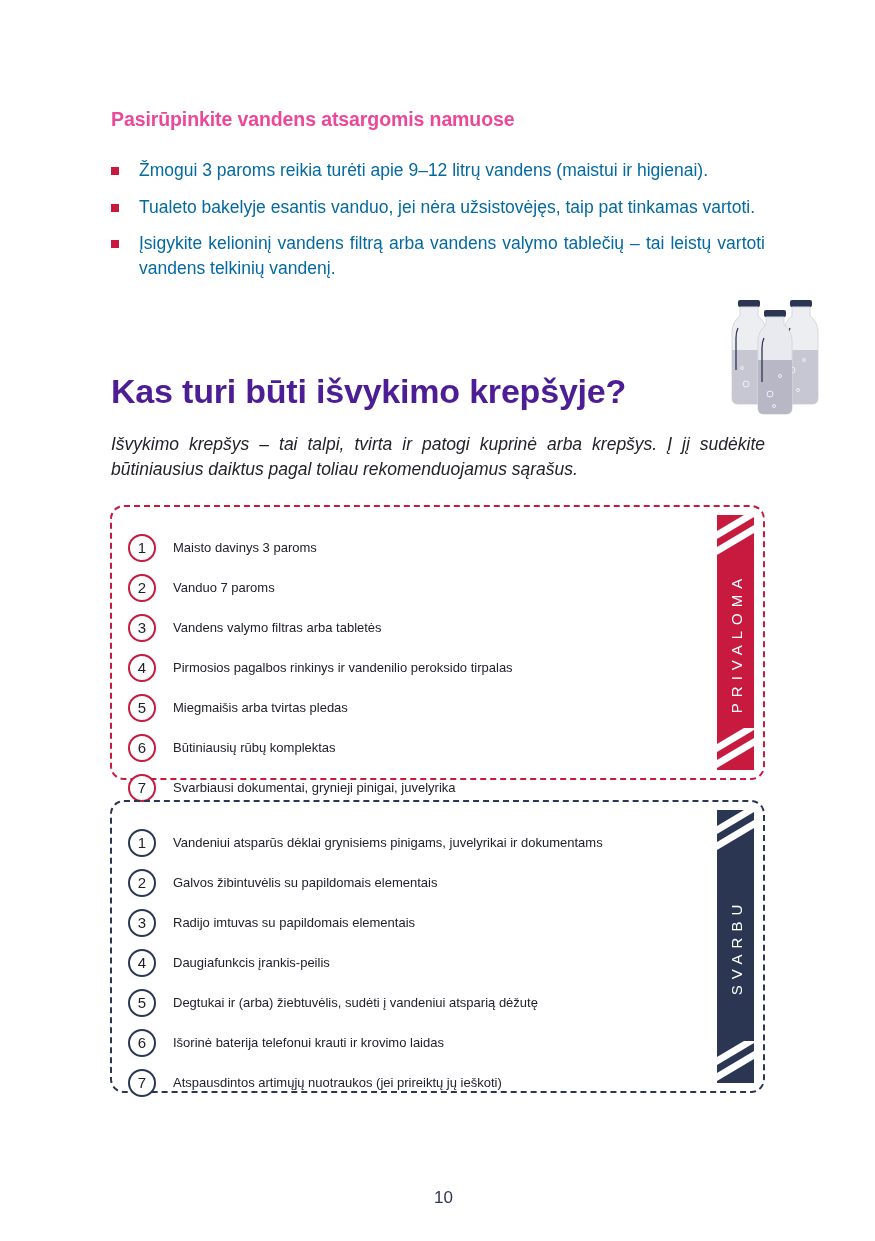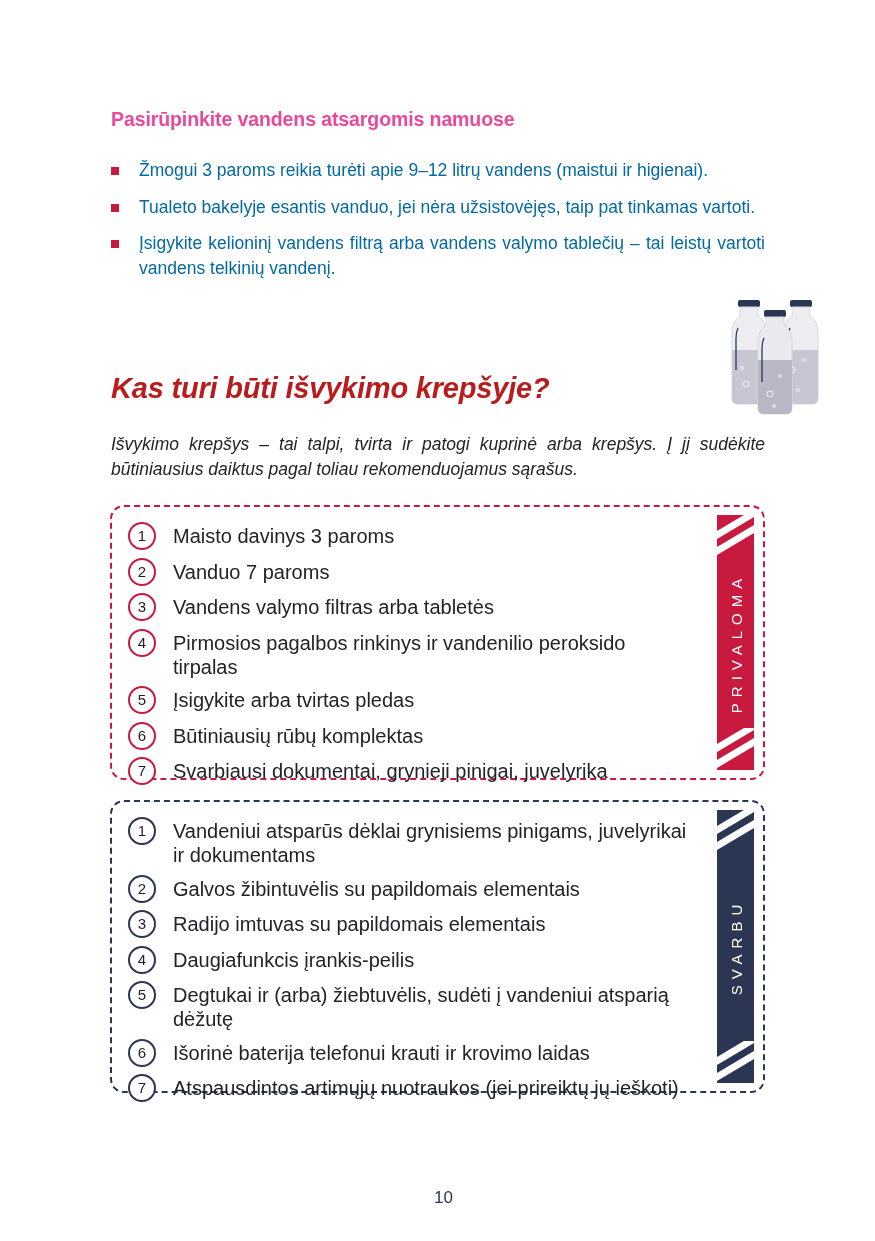--- a/index.html
+++ b/index.html
@@ -25,23 +25,22 @@
       text-align: justify; margin-bottom: 12px;
     }
     .bullet .sq {
       position: absolute; left: 0; top: 9px; width: 8px; height: 8px; background: #c81a3e;
     }
 
     .bottles { position: absolute; left: 728px; top: 298px; width: 100px; height: 118px; }
 
     .main-heading {
       position: absolute; left: 111px; top: 372px;
-      font-size: 29px; font-weight: bold; color: #b91c1c;
+      font-size: 34px; font-weight: bold; color: #4c1d95;
       letter-spacing: -0.2px;
-      font-style: italic;
     }
 
     .intro {
       position: absolute; left: 111px; top: 432px; width: 654px;
       font-size: 17.5px; line-height: 25px; color: #22222a; text-align: justify; font-style: italic;
     }
 
     .box {
       position: absolute; left: 110px; width: 655px;
       border: 2px dashed; border-radius: 14px;
@@ -52,21 +51,21 @@
     .items { position: absolute; left: 16px; top: 15px; width: 560px; list-style: none; }
     .item { position: relative; padding-left: 45px; margin-bottom: 7.5px; min-height: 28px; }
     .item .num {
       position: absolute; left: 0; top: 0;
       width: 28px; height: 28px; border-radius: 50%;
       border: 2px solid; font-size: 15px; line-height: 24px; text-align: center;
       color: #1e1e24; background: #fff;
     }
     .box.red .num { border-color: #c81a3e; }
     .box.navy .num { border-color: #2b3752; }
-    .item .txt { font-size: 20px; line-height: 24px; color: #22222a; padding-top: 2px; display: block; }
+    .item .txt { font-size: 13px; line-height: 24px; color: #22222a; padding-top: 2px; display: block; margin-top: 12px; }
 
     .ribbon {
       position: absolute; right: 9px; top: 8px; width: 37px;
       overflow: hidden;
     }
     .box.red .ribbon { height: 255px; background: #c81a3e; }
     .box.navy .ribbon { height: 273px; background: #2b3752; }
     .ribbon svg.stripes { position: absolute; left: 0; width: 37px; height: 42px; }
     .ribbon .stripes.top { top: 0; }
     .ribbon .stripes.bot { bottom: 0; }
@@ -153,21 +152,21 @@
       <li class="item">
         <span class="num">3</span>
         <span class="txt">Vandens valymo filtras arba tabletės</span>
       </li>
       <li class="item">
         <span class="num">4</span>
         <span class="txt">Pirmosios pagalbos rinkinys ir vandenilio peroksido tirpalas</span>
       </li>
       <li class="item">
         <span class="num">5</span>
-        <span class="txt">Įsigykite arba tvirtas pledas</span>
+        <span class="txt">Miegmaišis arba tvirtas pledas</span>
       </li>
       <li class="item">
         <span class="num">6</span>
         <span class="txt">Būtiniausių rūbų komplektas</span>
       </li>
       <li class="item">
         <span class="num">7</span>
         <span class="txt">Svarbiausi dokumentai, grynieji pinigai, juvelyrika</span>
       </li>
     </ol>

